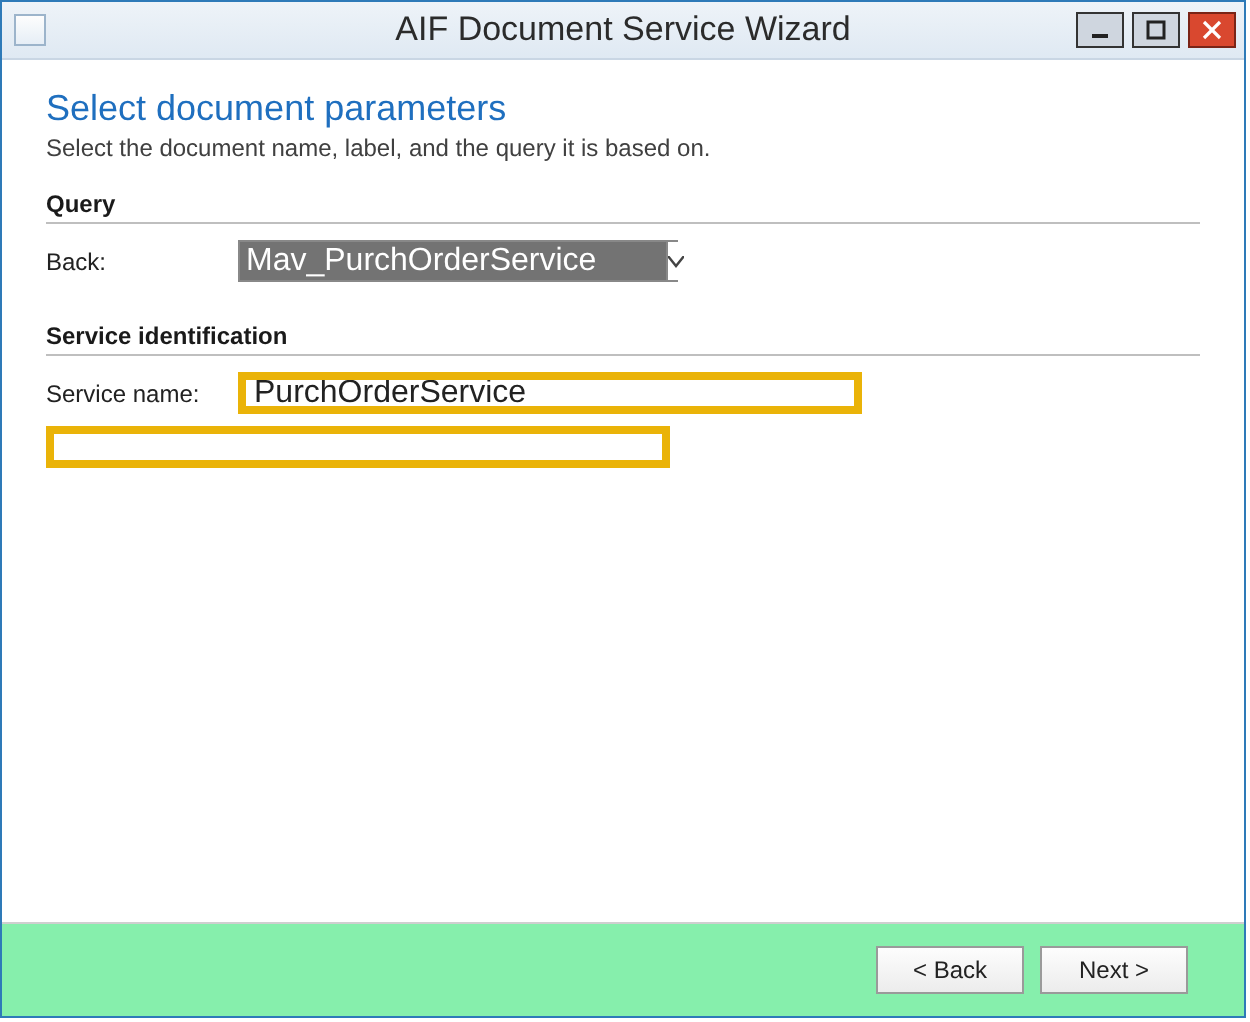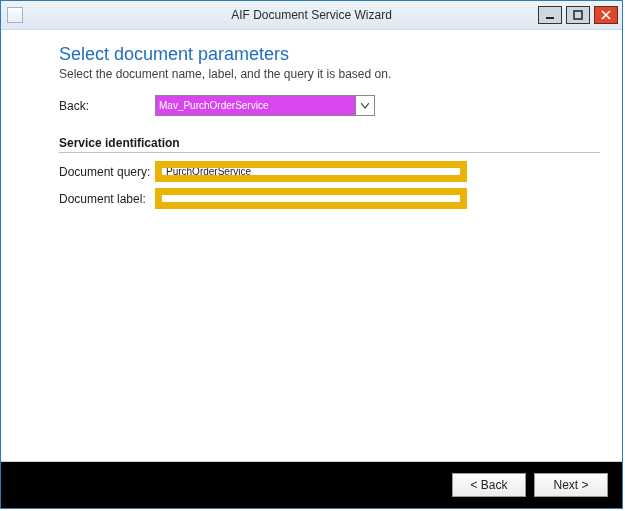--- a/index.html
+++ b/index.html
@@ -33,21 +33,21 @@
     background: linear-gradient(#fdfdfd, #e6eef6);
     border: 1px solid #9cb4cb;
     box-sizing: border-box;
   }
   .title-text {
     position: absolute;
     left: 0;
     right: 0;
     text-align: center;
     color: #2b2b2b;
-    font-size: 12px;
+    font-size: 17px;
     pointer-events: none;
   }
   .window-controls {
     margin-left: auto;
     display: flex;
   }
   .win-btn {
     width: 24px;
     height: 18px;
     margin-right: 4px;
@@ -62,21 +62,20 @@
   .win-btn.close {
     background: #d9482f;
     border-color: #7a2417;
     color: #fff;
   }
   .win-btn svg { display:block; }
   .content {
     flex: 1 1 auto;
     padding: 14px 22px 0 22px;
     overflow: hidden;
-    margin-left: 36px;
   }
   .page-title {
     color: #1f6fbf;
     font-size: 18px;
     font-weight: 400;
     margin: 0 0 2px 0;
   }
   .page-subtitle {
     color: #404040;
     font-size: 12px;
@@ -106,56 +105,56 @@
     height: 21px;
     border: 1px solid #888;
     box-sizing: border-box;
     background: #fff;
   }
   .combo-input {
     flex: 1;
     border: none;
     outline: none;
     padding: 0 3px;
-    font-size: 10px;
+    font-size: 16px;
     font-family: inherit;
     color: #fff;
-    background: #d946ef;
+    background: #737373;
   }
   .combo-input::selection { background:#2f7dd1; color:#fff; }
   .combo-btn {
     width: 18px;
     border-left: 1px solid #888;
     background: #fff;
     display: flex;
     align-items: center;
     justify-content: center;
     cursor: default;
   }
   .text-input {
     width: 312px;
     height: 21px;
-    border: 7px solid #eab308;
+    border: 4px solid #eab308;
     box-sizing: border-box;
     padding: 0 4px;
-    font-size: 10px;
+    font-size: 16px;
     font-family: inherit;
     outline: none;
     background: #fff;
     color: #222;
   }
   .section-gap { height: 14px; }
   .footer {
     height: 46px;
     border-top: 1px solid #cfcfcf;
-    background: #000000;
+    background: #86efac;
     display: flex;
     align-items: center;
     justify-content: flex-end;
-    padding-right: 14px;
+    padding-right: 28px;
     gap: 8px;
   }
   .btn {
     min-width: 74px;
     height: 24px;
     border: 1px solid #9a9a9a;
     background: linear-gradient(#fdfdfd, #ececec);
     font-size: 12px;
     font-family: inherit;
     color: #222;
@@ -188,41 +187,41 @@
           <line x1="9" y1="1" x2="1" y2="9" stroke="#fff" stroke-width="1.6"></line>
         </svg>
       </div>
     </div>
   </div>
 
   <div class="content">
     <h1 class="page-title">Select document parameters</h1>
     <p class="page-subtitle">Select the document name, label, and the query it is based on.</p>
 
+    <div class="section-header">Query</div>
     <div class="form-row">
       <div class="form-label">Back:</div>
       <div class="combo">
         <input class="combo-input" type="text" value="Mav_PurchOrderService" style="">
         <div class="combo-btn">
           <svg width="8" height="6">
             <polyline points="0,0 4,5 8,0" fill="none" stroke="#444" stroke-width="1.2"></polyline>
           </svg>
         </div>
       </div>
     </div>
 
     <div class="section-gap"></div>
 
     <div class="section-header">Service identification</div>
     <div class="form-row">
-      <div class="form-label">Document query:</div>
+      <div class="form-label">Service name:</div>
       <input class="text-input" type="text" value="PurchOrderService" style="">
     </div>
     <div class="form-row">
-      <div class="form-label">Document label:</div>
       <input class="text-input" type="text" value="" style="">
     </div>
   </div>
 
   <div class="footer">
     <button class="btn">&lt; Back</button>
     <button class="btn">Next &gt;</button>
   </div>
 
 </div>

